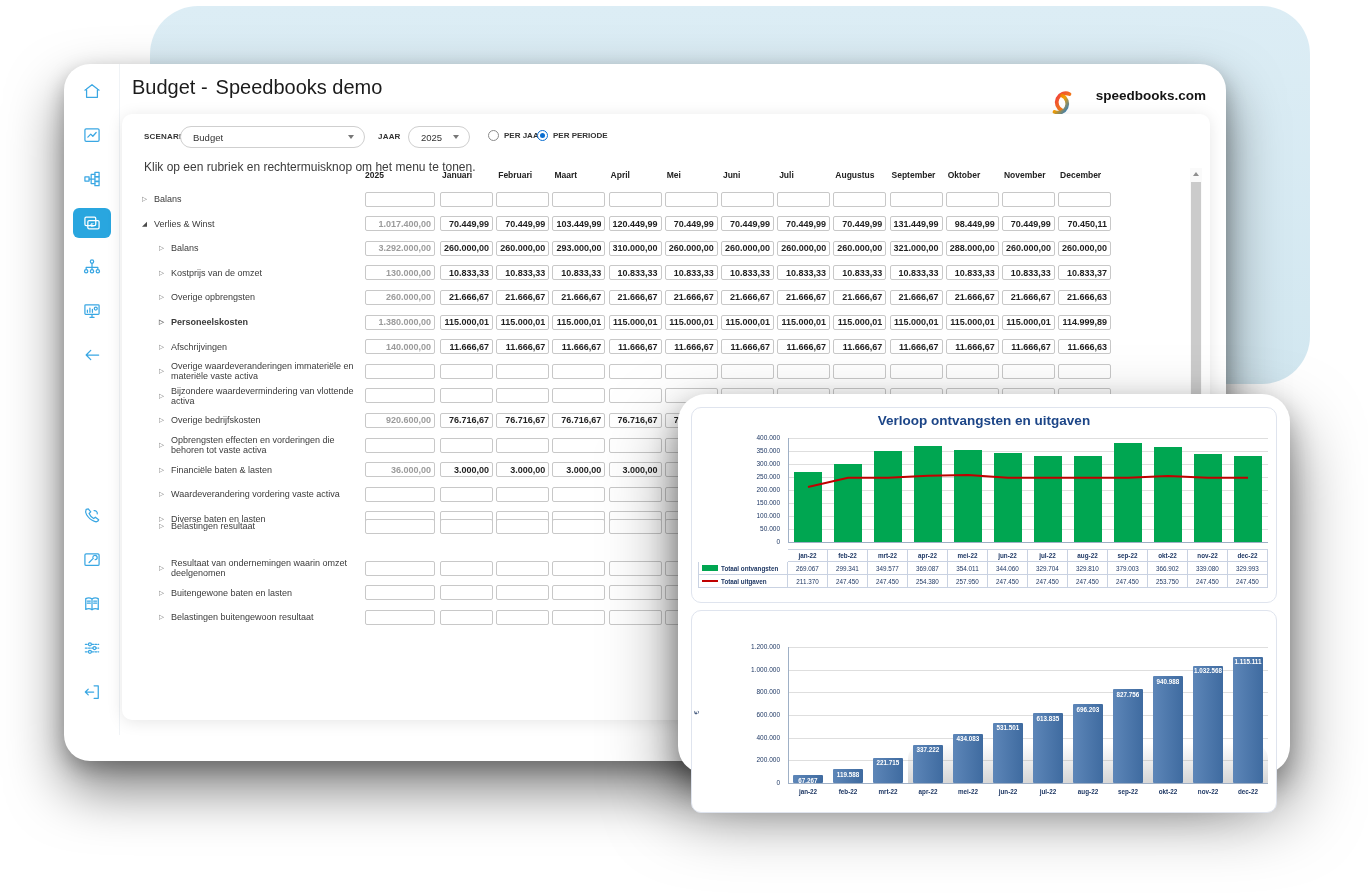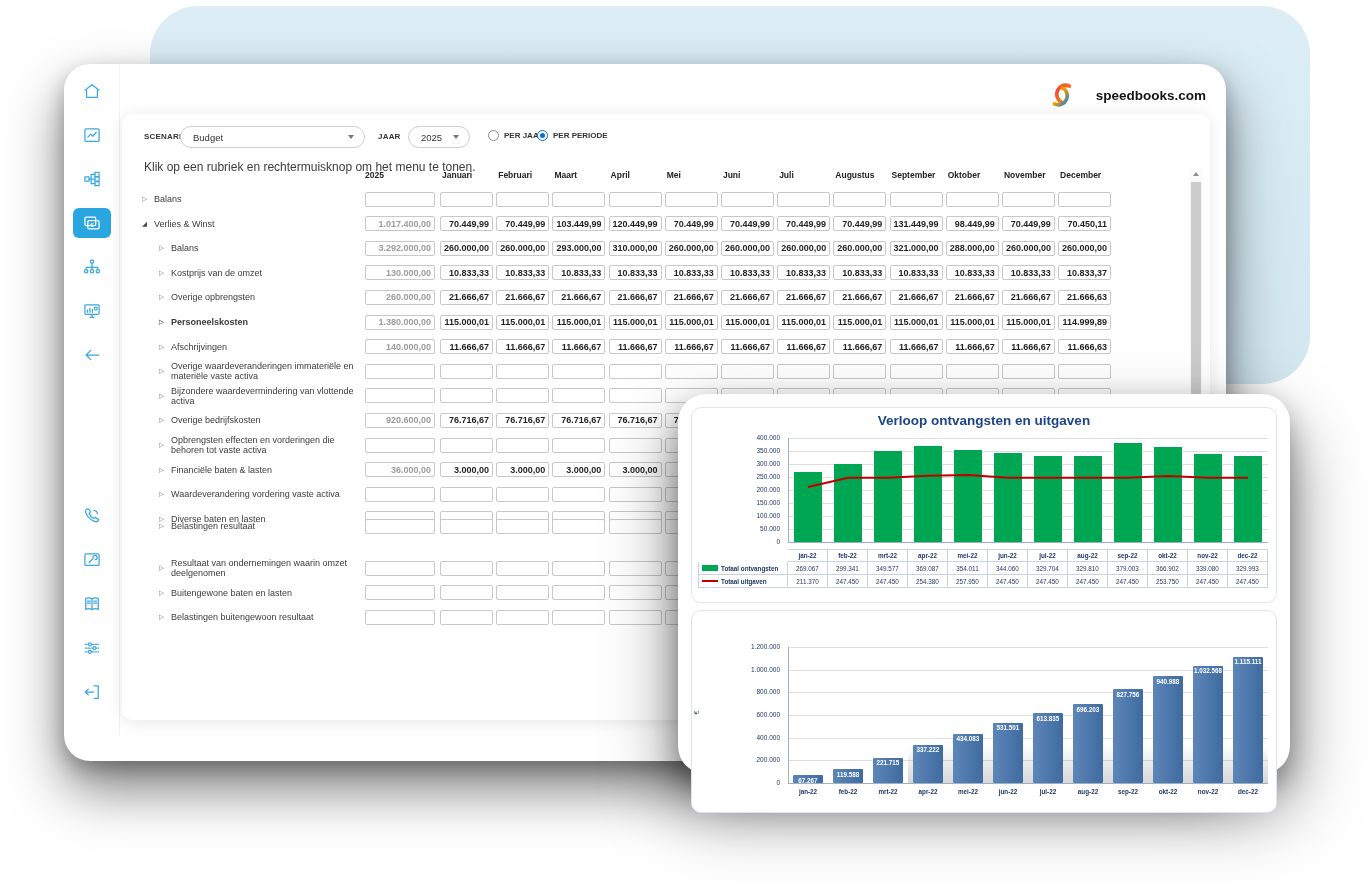--- a/index.html
+++ b/index.html
@@ -23,21 +23,21 @@
        border-right:1px solid #f0f3f6;box-sizing:border-box}
   .side-item{width:38px;height:30px;display:flex;align-items:center;justify-content:center;border-radius:6px;
        margin-bottom:14px;flex:none}
   .side-item.active{background:#29a6df}
   .side-item svg{stroke:#3aa7e3;fill:none;stroke-width:1.5;stroke-linecap:round;stroke-linejoin:round}
   .side-item.active svg{stroke:#fff}
   .spacer{flex:1}
   .main{flex:1;position:relative}
   .pg-title{position:absolute;left:12px;top:12px;font-size:20px;color:#1b1b1b}
   .pg-title .t2{margin-left:8px}
-  .brand{position:absolute;right:20px;top:16px;display:flex;align-items:center;gap:19px}
+  .brand{position:absolute;right:20px;top:24px;display:flex;align-items:flex-start;gap:19px}
   .brand-name{font-size:13.5px;font-weight:bold;color:#141414}
   
   .card{position:absolute;left:2px;top:50px;width:1088px;height:606px;background:#fff;border-radius:10px;
        box-shadow:0 2px 16px rgba(0,0,0,.10)}
   .ctl-label{position:absolute;font-size:8px;font-weight:bold;color:#333;letter-spacing:.2px}
   .dd{position:absolute;height:22px;border:1px solid #cfcfcf;border-radius:12px;background:#fff;display:flex;
        align-items:center;padding:0 10px 0 12px;font-size:9.5px;color:#333;box-sizing:border-box}
   .dd-caret{margin-left:auto;width:0;height:0;border-left:3.5px solid transparent;
        border-right:3.5px solid transparent;border-top:4.5px solid #777}
   .radio{position:absolute;display:flex;align-items:center;gap:5px;cursor:default}
@@ -175,20 +175,23 @@
           </svg>
         </div>
       <div class="side-item">
         <svg width="20" height="20" viewBox="0 0 24 24">
             <path d="M14.5 4.5 H19.5 V19.5 H14.5 M4.5 12 H14 M7.5 8.5 L4 12 L7.5 15.5"></path>
           </svg>
         </div>
     </div>
 
     <div class="main">
+      <div class="pg-title">
+        <span>Budget -</span><span class="t2">Speedbooks demo</span>
+      </div>
       <div class="brand">
         <svg width="30" height="30" viewBox="0 0 32 32" fill="none">
           <defs>
             <linearGradient id="lg1" x1="0" y1="0" x2="1" y2="1">
                 <stop offset="0" stop-color="#f03e3e"></stop>
                 <stop offset="1" stop-color="#f59f00"></stop>
               </linearGradient>
             <linearGradient id="lg2" x1="1" y1="1" x2="0" y2="0">
                 <stop offset="0" stop-color="#1c7ed6"></stop>
                 <stop offset=".55" stop-color="#f59f00"></stop>

